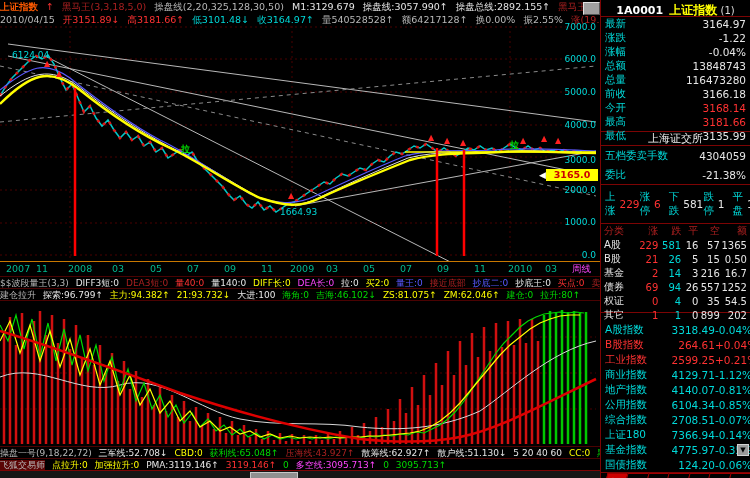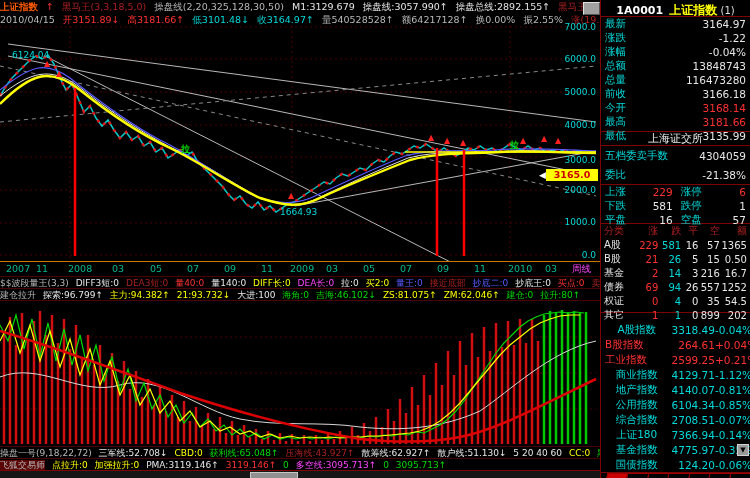--- a/index.html
+++ b/index.html
@@ -6,21 +6,21 @@
   .app{position:relative;width:750px;height:478px;background:#000;overflow:hidden;
        font-family:"DejaVu Sans",sans-serif;font-size:10px;color:#ccc;}
   .left{position:absolute;left:0;top:0;width:600px;height:478px;}
   .right{position:absolute;left:600px;top:0;width:150px;height:478px;border-left:1px solid #7c0404;box-sizing:border-box;}
   
   .c-orange{color:#ff5a00;font-weight:bold;}
   .c-red{color:#ff3232;}
   .c-dred{color:#aa2020;}
   .c-gray{color:#b8b8b8;}
   .c-white{color:#e6e6e6;}
-  .c-cyan{color:#00d8d8;text-align:center;}
+  .c-cyan{color:#00d8d8;}
   .c-teal{color:#00b890;}
   .c-yellow{color:#ffff00;margin-top:27px;}
   .c-green{color:#00d800;}
   .c-magenta{color:#ff46ff;}
   .c-blue{color:#5858ff;}
   .bg-maroon{background:#5a0404;}
   
   .hdr{position:absolute;left:0;width:600px;height:13px;line-height:13px;white-space:nowrap;overflow:hidden;font-size:9.5px;}
   .hdr span{margin-right:5px;}
   #hdr1{top:0;}
@@ -52,21 +52,21 @@
   .ptitle{height:16px;line-height:20px;text-align:center;border-bottom:1px solid #7c0404;white-space:nowrap;}
   .ptitle .code{color:#fff;font-weight:bold;font-size:11px;}
   .ptitle .name{color:#ffff00;font-weight:bold;font-size:12px;margin-left:3px;}
   .ptitle .sfx{color:#ddd;font-size:10px;}
   .corner-btn{position:absolute;left:-18px;top:2px;width:15px;height:11px;background:#a0a0a0;border:1px solid #e0e0e0;border-right-color:#555;border-bottom-color:#555;}
   .qrows{height:114px;display:flex;flex-direction:column;border-bottom:1px solid #7c0404;}
   .qrow{flex:1;display:flex;justify-content:space-between;align-items:center;padding:0 4px;font-size:10.5px;}
   .qrow .lbl{color:#00d8d8;}
   .exch-hdr{height:13px;line-height:13px;text-align:center;color:#f0f0f0;font-size:11px;border-bottom:1px solid #7c0404;}
   .exrows{height:38px;display:flex;flex-direction:column;border-bottom:1px solid #7c0404;}
-  .udrows{height:38px;display:flex;flex-direction:column;border-bottom:1px solid #7c0404;}
+  .udrows{height:38px;display:flex;flex-direction:row;border-bottom:1px solid #7c0404;}
   .udrow{flex:1;display:grid;grid-template-columns:26% 22% 26% 26%;align-items:center;padding:0 4px;font-size:10.5px;}
   .udrow .lbl{color:#00d8d8;}
   .udrow .num{text-align:right;}
   .stable{height:88px;display:flex;flex-direction:column;border-bottom:1px solid #7c0404;font-size:10px;}
   .srow{flex:1;display:grid;grid-template-columns:22% 16% 16% 12% 15% 19%;align-items:center;padding:0 3px;}
   .srow .num{text-align:right;}
   .srow.head span{color:#b02020;}
   .idx-list{height:150px;display:flex;flex-direction:column;border-bottom:1px solid #7c0404;margin-top:9px;}
   .idxrow{flex:1;display:grid;grid-template-columns:45% 33% 22%;align-items:center;padding:0 4px;font-size:10.5px;}
   .idxrow .val{text-align:right;}

